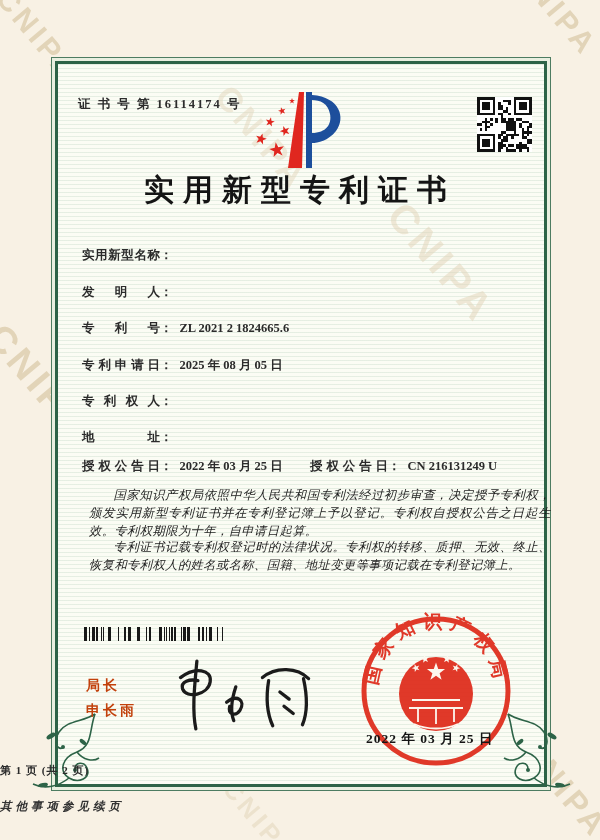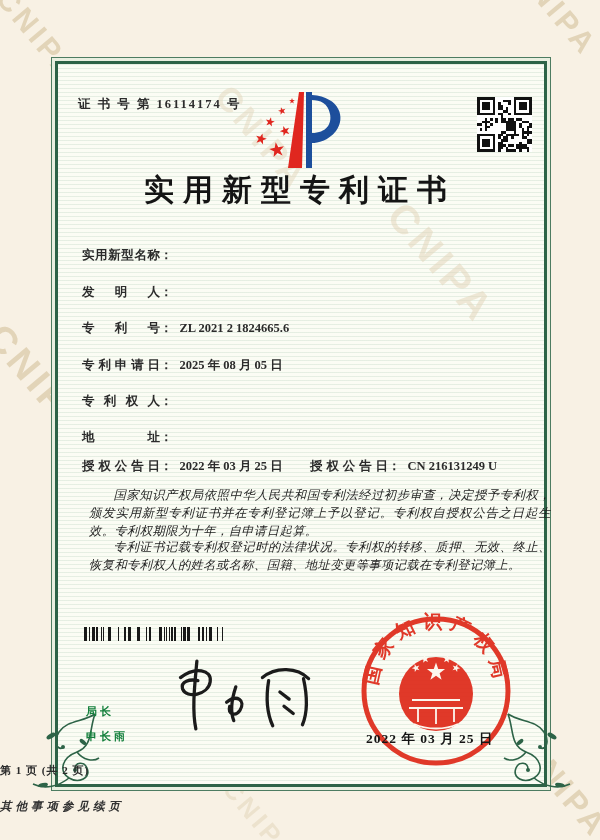--- a/index.html
+++ b/index.html
@@ -48,22 +48,22 @@
   .fcolon{margin-right:7px;}
   .grant-no{position:absolute;left:228px;display:flex;align-items:baseline;}
   
   .para{
     position:absolute;left:69px;width:462px;z-index:5;
     font-size:12.3px;line-height:18px;font-style:italic;font-weight:500;
     color:#1f1f1f;text-align:justify;text-indent:2em;letter-spacing:.4px;margin-left:20px;
   }
   
   .barcode{position:absolute;left:82px;top:627px;width:152px;height:14px;z-index:5;}
-  .issuer{position:absolute;left:86px;top:699px;z-index:6;font-size:11px;
-    font-weight:700;letter-spacing:3px;color:#15803d;line-height:25px;}
+  .issuer{position:absolute;left:86px;top:673px;z-index:6;font-size:14px;
+    font-weight:700;letter-spacing:3px;color:#c2410c;line-height:25px;}
   .signature{position:absolute;left:163px;top:653px;width:160px;height:82px;z-index:6;}
   .seal{position:absolute;left:357px;top:612px;width:158px;height:158px;z-index:5;opacity:.95;}
   .seal-date{
     position:absolute;left:366px;top:730px;z-index:7;font-size:13.5px;font-weight:700;
     color:#151515;letter-spacing:1px;white-space:nowrap;
   }
   .page-info{
     position:absolute;left:0;right:0;top:763px;text-align:left;z-index:5;
     font-size:11px;font-weight:600;color:#2b2b2b;letter-spacing:1px;
   }

